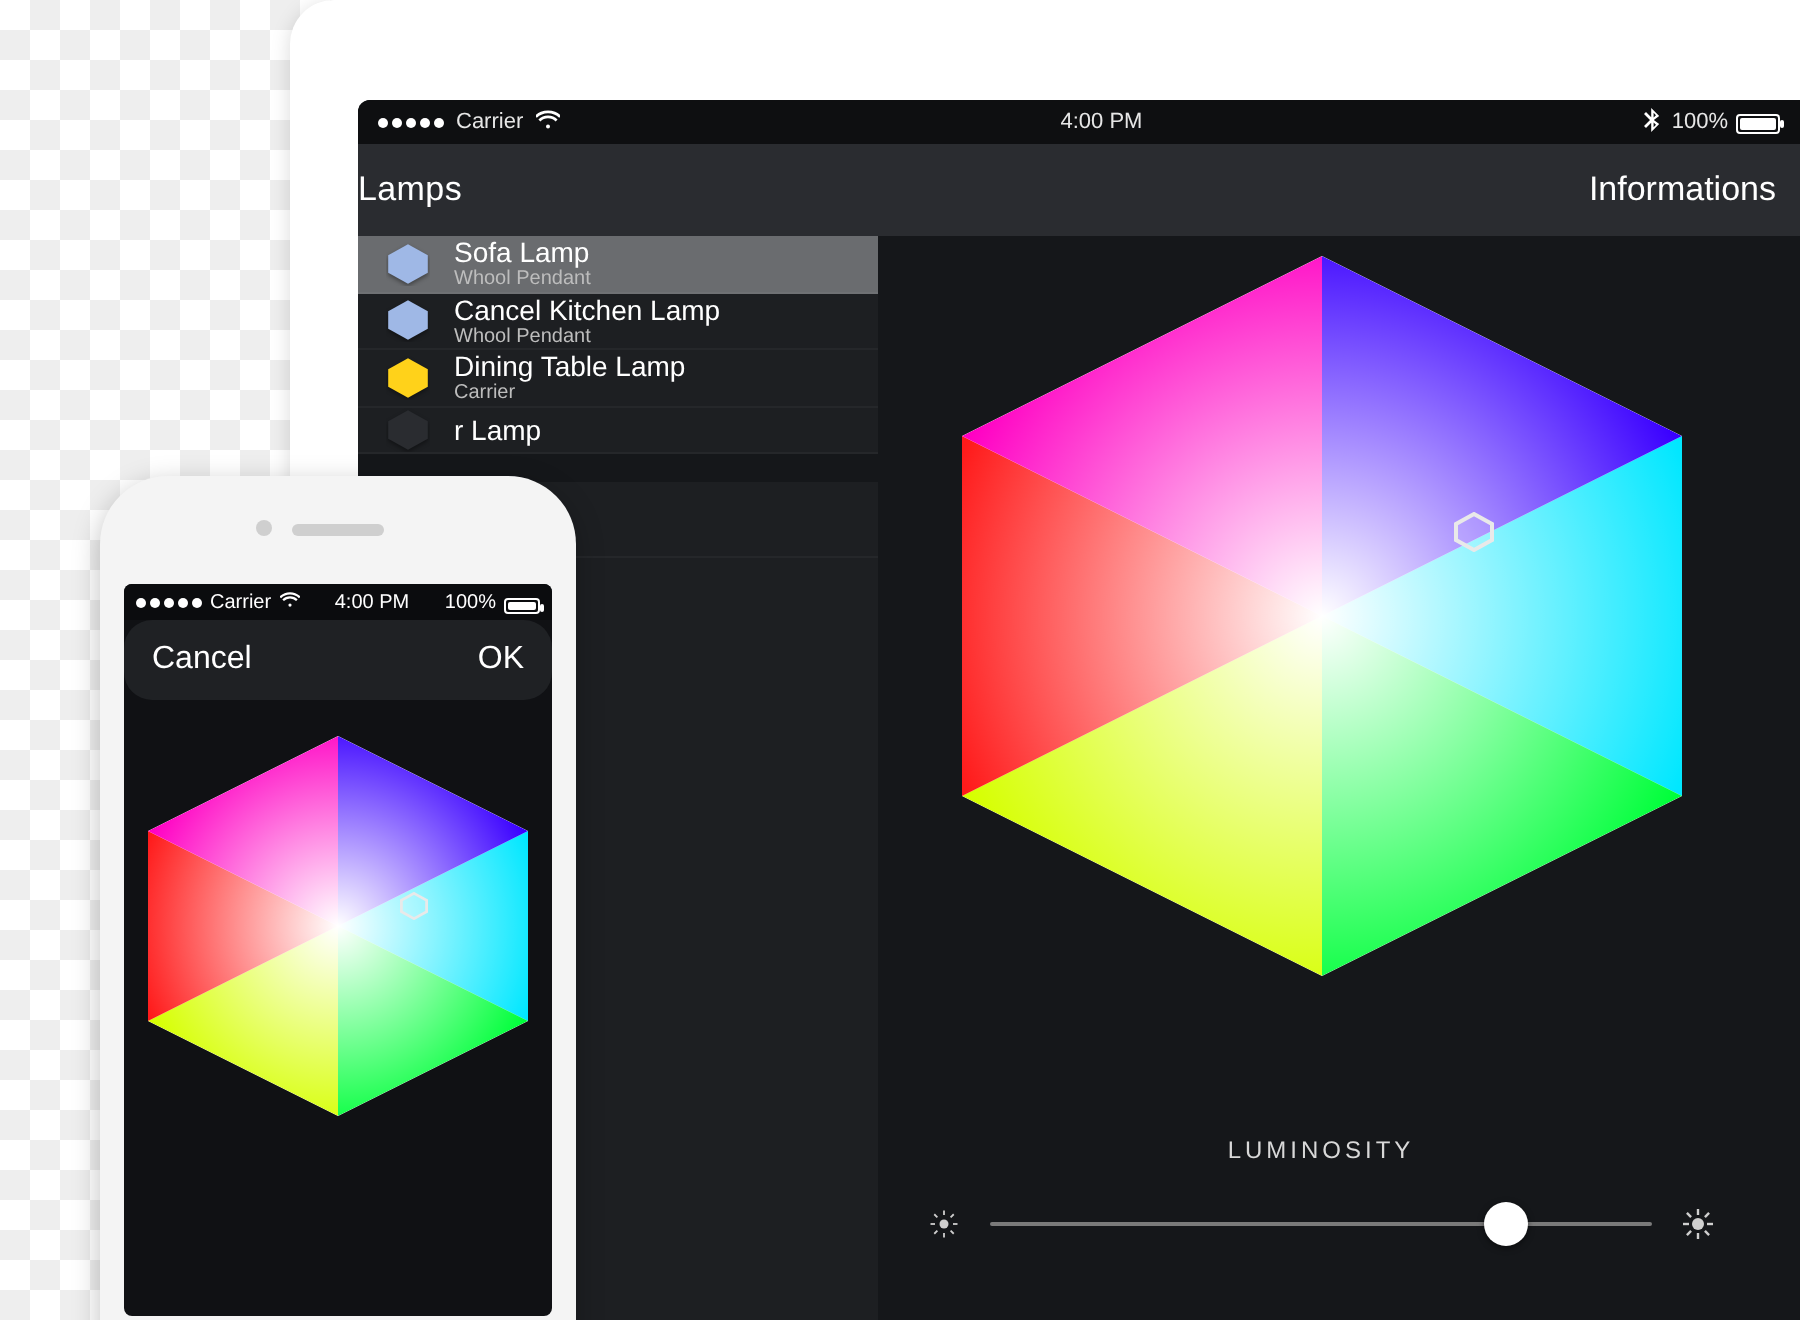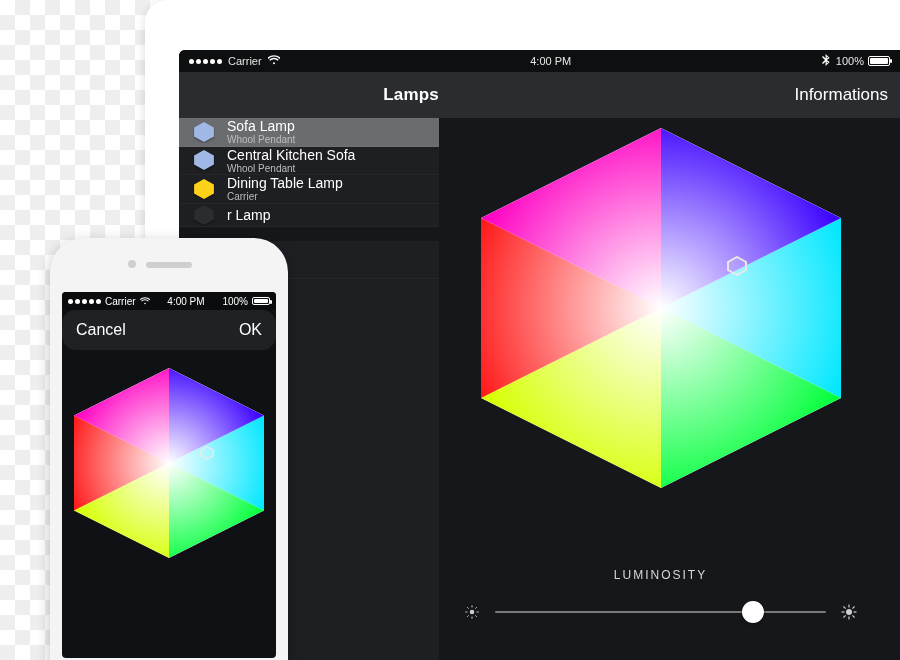--- a/index.html
+++ b/index.html
@@ -25,30 +25,30 @@
     background: #15171a; border-radius: 6px 0 0 0; overflow: hidden; color: #fff;
   }
   .ipad-status {
     height: 22px; display: flex; align-items: center; justify-content: space-between;
     padding: 0 10px; font-size: 11px; color: #e6e6e6; background: #0e0f11;
   }
   .ipad-status .left, .ipad-status .right { display: flex; align-items: center; gap: 6px; }
   .sig-dots { display: flex; gap: 2px; }
   .sig-dots span { width: 5px; height: 5px; border-radius: 50%; background: #fff; display: block; }
   .wifi { font-size: 11px; }
-  .batt { display: inline-flex; align-items: center; gap: 4px; }
+  .batt { display: inline-flex; align-items: flex-end; gap: 4px; }
   .batt .shell { width: 22px; height: 10px; border: 1px solid #fff; border-radius: 2px; position: relative; }
   .batt .shell::after { content:""; position:absolute; right:-3px; top:2px; width:2px; height:4px; background:#fff; border-radius:1px;}
   .batt .fill { position:absolute; left:1px; top:1px; bottom:1px; right:1px; background:#fff; border-radius:1px; }
 
   .ipad-toolbar {
     height: 46px; display: grid; grid-template-columns: 260px 1fr; align-items: center;
     background: #2a2c30;
   }
-  .ipad-toolbar .t-left { text-align: right; font-size: 17px; letter-spacing: .2px; font-weight: bold; }
+  .ipad-toolbar .t-left { text-align: left; font-size: 17px; letter-spacing: .2px; }
   .ipad-toolbar .t-right { text-align: right; padding-right: 12px; font-size: 17px; }
 
   .ipad-body { display: grid; grid-template-columns: 260px 1fr; height: calc(100% - 68px); }
   .lamp-list { background: #1d1f22; }
   .lamp-item {
     display: flex; align-items: center; gap: 12px; padding: 0 14px;
     border-bottom: 1px solid rgba(255,255,255,.04); cursor: pointer;
   }
   .lamp-item.selected { background: #6a6c6f; }
   .hex-icon { width: 22px; height: 22px; flex-shrink: 0; }
@@ -171,21 +171,21 @@
             <div class="lamp-texts">
               <span class="lamp-name">Sofa Lamp</span>
               <span class="lamp-sub">Whool Pendant</span>
             </div>
           </div>
           <div class="lamp-item">
             <svg class="hex-icon" viewBox="0 0 20 20">
               <polygon points="10,1 19,6 19,14 10,19 1,14 1,6" fill="#9fb8e6"></polygon>
             </svg>
             <div class="lamp-texts">
-              <span class="lamp-name">Central Kitchen Sofa</span>
+              <span class="lamp-name">Cancel Kitchen Lamp</span>
               <span class="lamp-sub">Whool Pendant</span>
             </div>
           </div>
           <div class="lamp-item">
             <svg class="hex-icon" viewBox="0 0 20 20">
               <polygon points="10,1 19,6 19,14 10,19 1,14 1,6" fill="#ffd21a"></polygon>
             </svg>
             <div class="lamp-texts">
               <span class="lamp-name">Dining Table Lamp</span>
               <span class="lamp-sub">Carrier</span>

